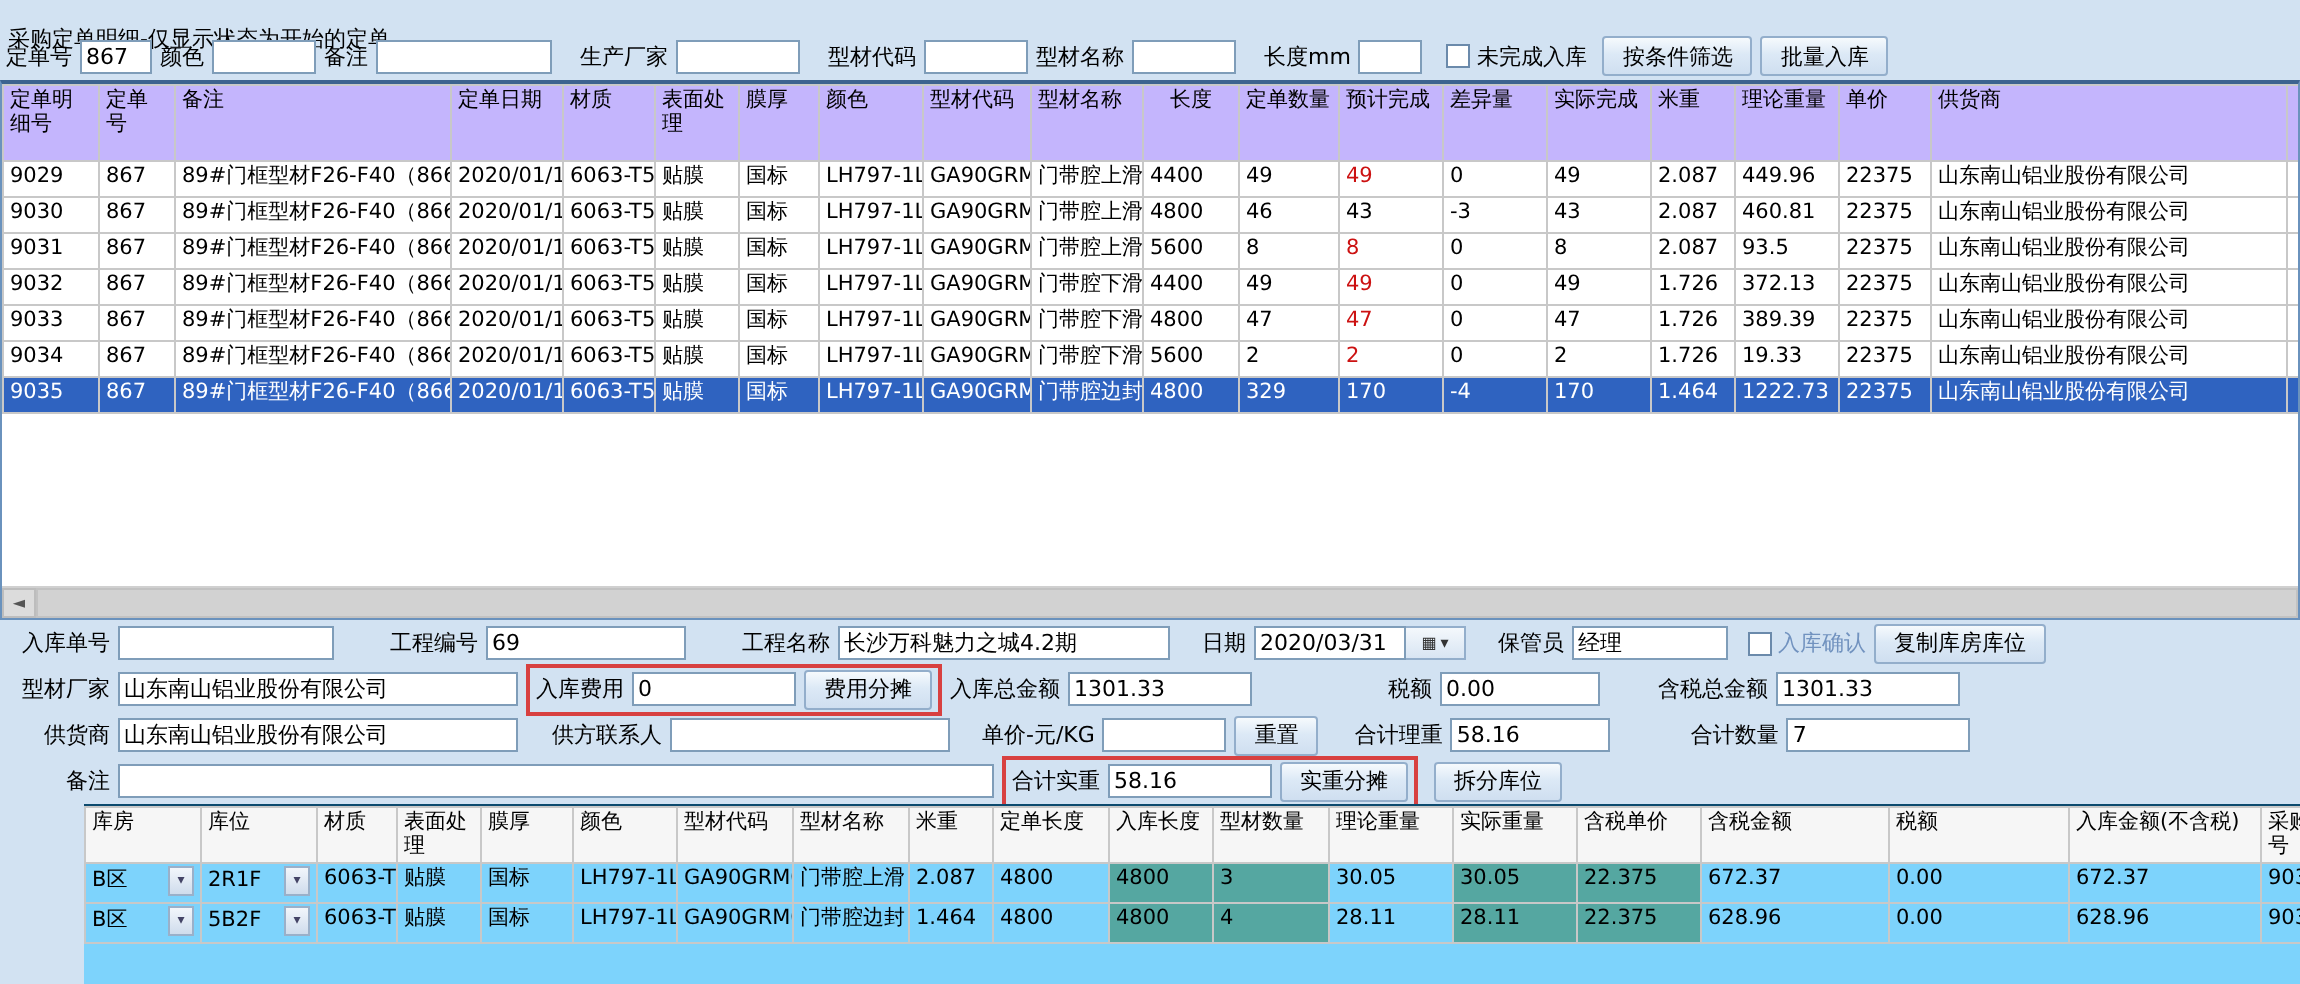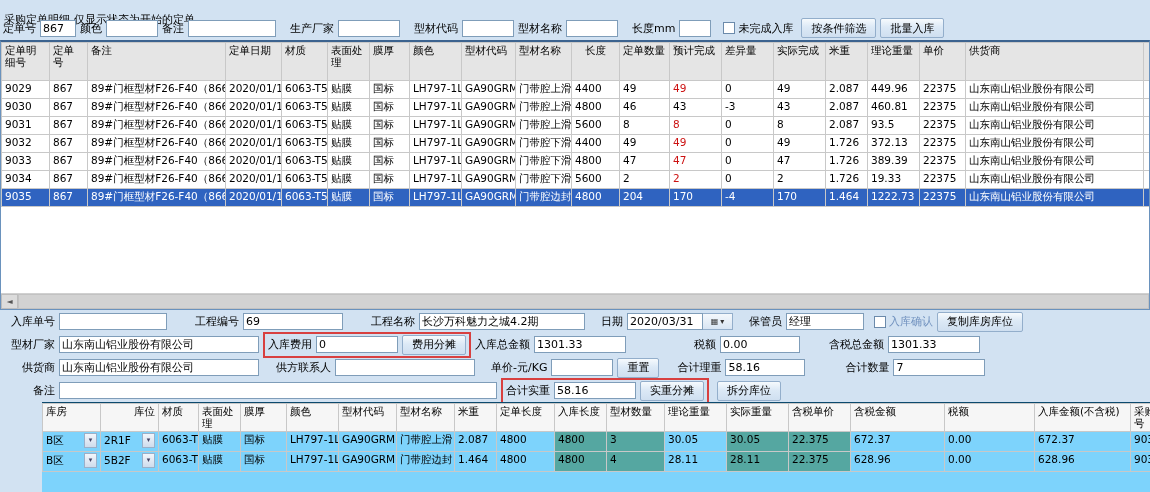--- a/index.html
+++ b/index.html
@@ -29,21 +29,21 @@
   .order-panel {
     background: #fff; border: 1px solid #6a92bd; border-top: 2px solid #3c638f;
     height: 270px; display: flex; flex-direction: column; overflow: hidden;
   }
   table { border-collapse: collapse; table-layout: fixed; width: 1148px; }
   th, td {
     border: 1px solid #c8c8c8; font-weight: normal; text-align: left;
     padding: 1px 3px; overflow: hidden; white-space: normal; font-size: 10.5px;
     line-height: 1.15; vertical-align: top;
   }
-  thead th { background: #e5e5e5; height: 38px; }
+  thead th { background: #c4b5fd; height: 38px; }
   tbody td { height: 18px; white-space: nowrap; }
   tr.selected td { background: #2f63c0; color: #fff; }
   td.red { color: #cc1111; }
   .filler { flex: 1; background: #fff; }
   
   .hscroll { height: 16px; background: #e9e9e9; border-top: 1px solid #d0d0d0; display: flex; align-items: stretch; }
   .scroll-arrow { width: 17px; background: #dcdcdc; border: 1px solid #bdbdbd; font-size: 8px; display: flex; align-items: center; justify-content: center; color: #555; }
   .scroll-thumb { flex: 1; background: #d2d2d2; border: 1px solid #c2c2c2; }
   
   .inbound { flex: 1; display: flex; flex-direction: column; }
@@ -260,21 +260,21 @@
           <td>867</td>
           <td>89#门框型材F26-F40（866+867）</td>
           <td>2020/01/13</td>
           <td>6063-T5</td>
           <td>贴膜</td>
           <td>国标</td>
           <td>LH797-1LL0</td>
           <td>GA90GRM05</td>
           <td>门带腔边封</td>
           <td>4800</td>
-          <td>204</td>
+          <td>329</td>
           <td>170</td>
           <td>-4</td>
           <td>170</td>
           <td>1.464</td>
           <td>1222.73</td>
           <td>22375</td>
           <td>山东南山铝业股份有限公司</td>
           <td></td>
         </tr>
       </tbody>
@@ -349,21 +349,21 @@
       <button class="btn">实重分摊</button>
     </span>
     <button class="btn gap4">拆分库位</button>
   </div>
 
   <div class="bot-table-wrap">
     <table class="bot-table">
       <thead>
           <tr id="bot-head">
             <th style="width: 58px;">库房</th>
-            <th style="width: 58px; text-align: right;">库位</th>
+            <th style="width: 58px;">库位</th>
             <th style="width: 40px;">材质</th>
             <th style="width: 42px;">表面处理</th>
             <th style="width: 46px;">膜厚</th>
             <th style="width: 52px;">颜色</th>
             <th style="width: 58px;">型材代码</th>
             <th style="width: 58px;">型材名称</th>
             <th style="width: 42px;">米重</th>
             <th style="width: 58px;">定单长度</th>
             <th style="width: 52px;">入库长度</th>
             <th style="width: 58px;">型材数量</th>

